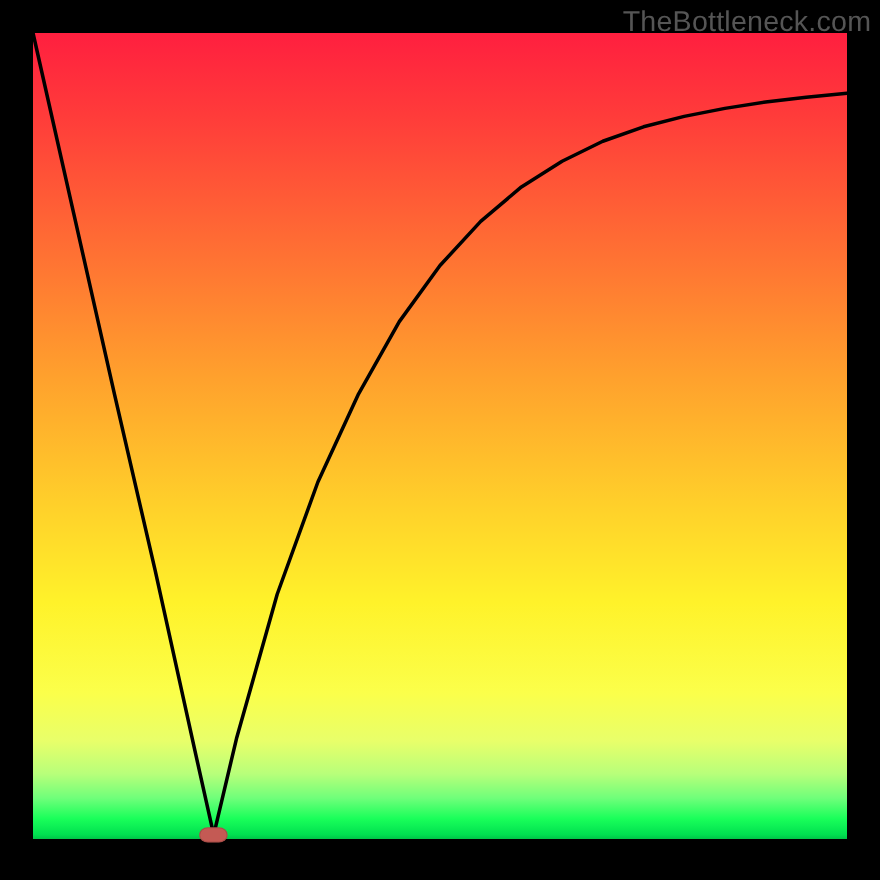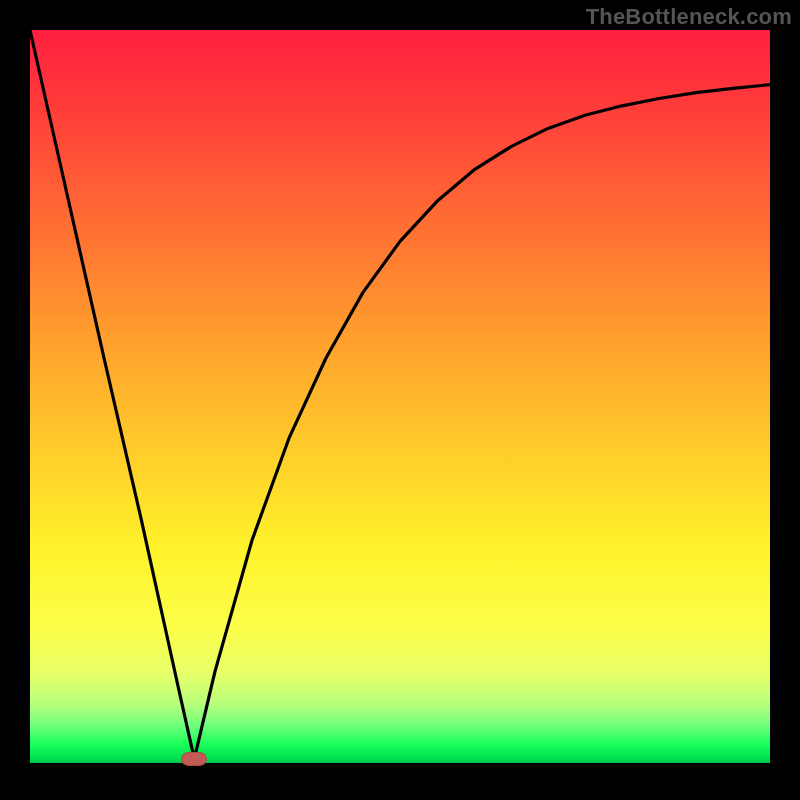--- a/index.html
+++ b/index.html
@@ -40,23 +40,23 @@
       #00c548 99%,
       #000 99%,
       #000 100%
     );
   }
   .watermark {
     position: absolute;
     top: 4px;
     right: 8px;
     color: #555;
-    font-size: 22px;
+    font-size: 26px;
     letter-spacing: 0.2px;
-    font-weight: 700;
+    font-weight: 400;
     user-select: none;
   }
   svg.curve {
     position: absolute;
     left: 0;
     top: 0;
     width: 740px;
     height: 740px;
     overflow: visible;
   }

